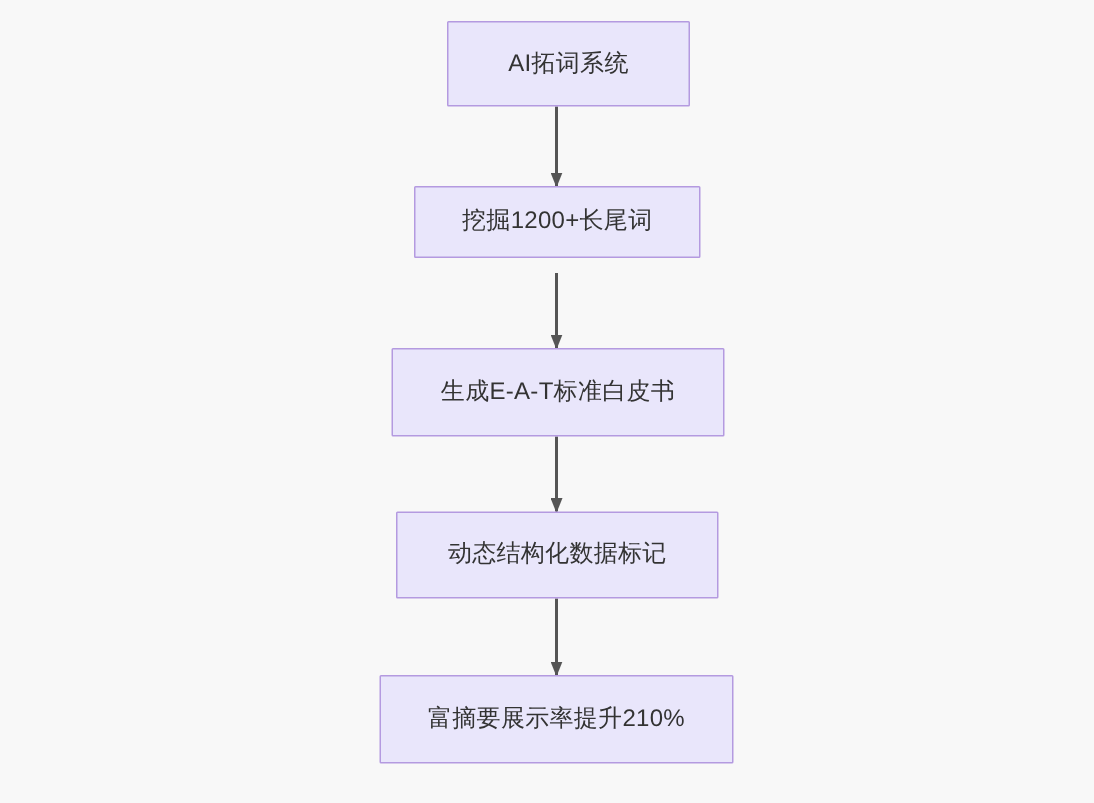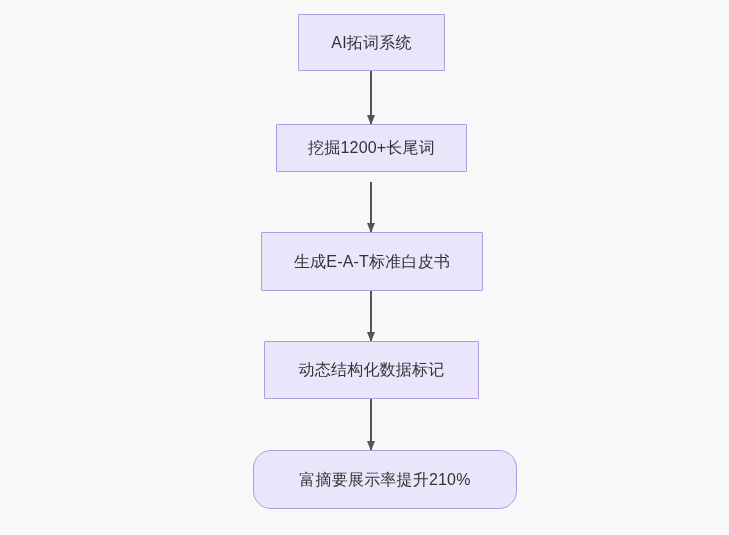--- a/index.html
+++ b/index.html
@@ -42,25 +42,25 @@
   }
   .edge-layer {
     position: absolute;
     left: 0;
     top: 0;
     width: 729px;
     height: 535px;
     z-index: 1;
   }
   
-  #node-0 { left: 298px; top: 14px;  width: 147px; height: 57px; }
+  #node-0 { left: 298px; top: 14px;  width: 162px; height: 57px; }
   #node-1 { left: 276px; top: 124px; width: 191px; height: 48px; }
   #node-2 { left: 261px; top: 232px; width: 222px; height: 59px; }
   #node-3 { left: 264px; top: 341px; width: 215px; height: 58px; }
-  #node-4 { left: 253px; top: 450px; width: 264px; height: 59px; border-radius: 18px; }
+  #node-4 { left: 253px; top: 450px; width: 236px; height: 59px; }
 </style>
 </head>
 <body>
 
 <div id="flow-canvas">
 
   <svg class="edge-layer" viewBox="0 0 729 535" width="729" height="535" xmlns="http://www.w3.org/2000/svg">
     <defs>
       <marker id="arrowhead" markerWidth="10" markerHeight="8" refX="9" refY="4" orient="auto" markerUnits="userSpaceOnUse">
         <path d="M0,0 L10,4 L0,8 z" fill="#555555"></path>

